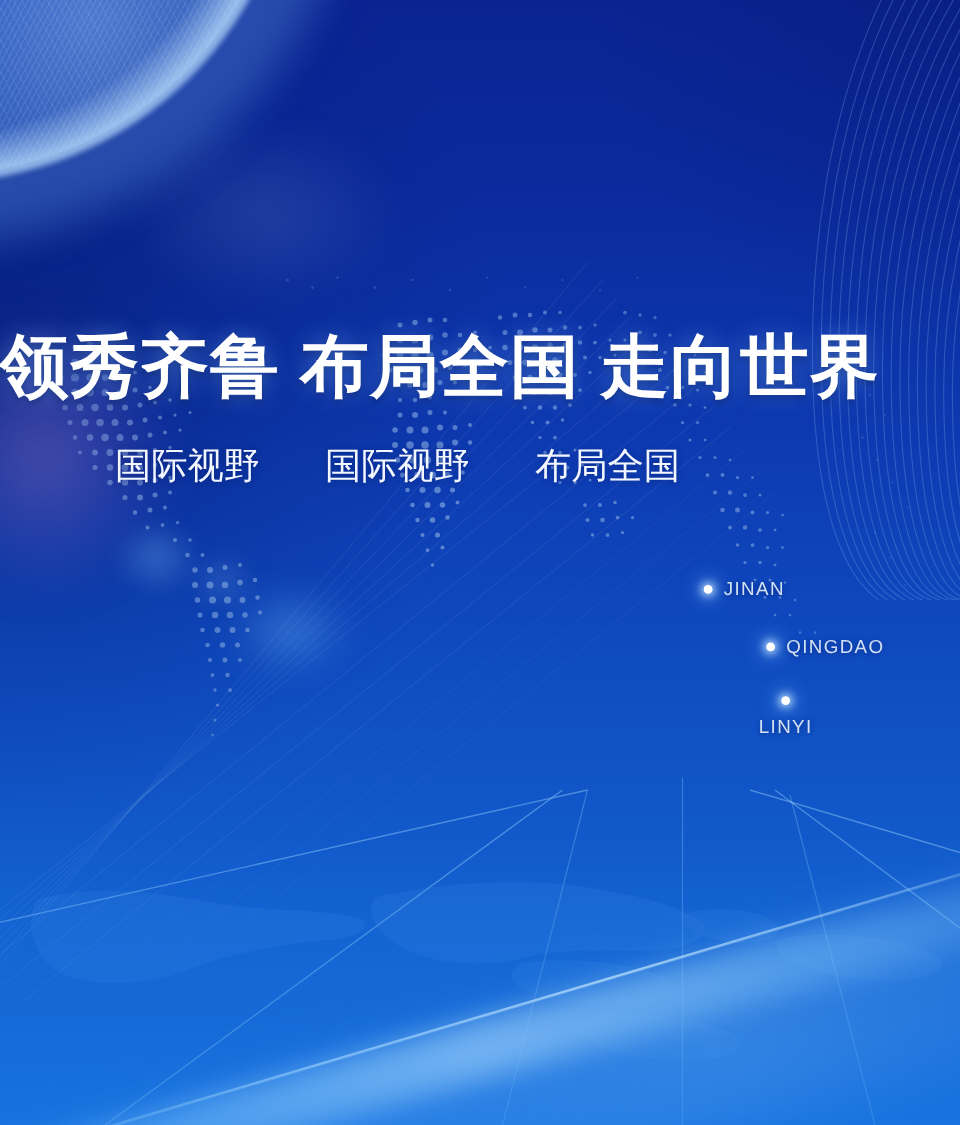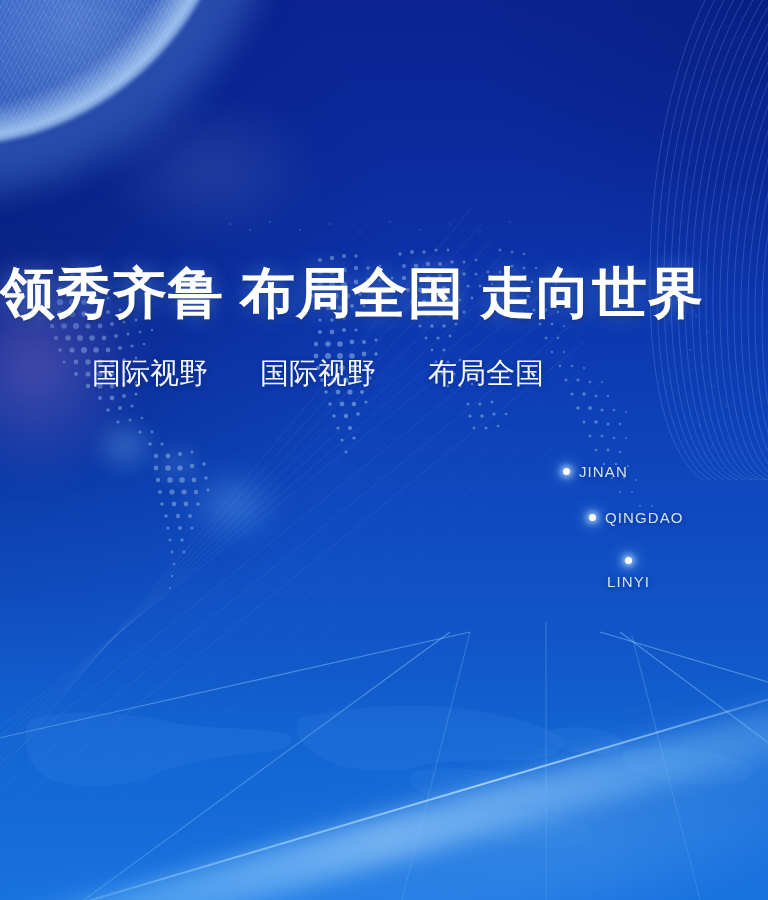--- a/index.html
+++ b/index.html
@@ -213,21 +213,21 @@
   }
   .city-name {
     font-family:"Liberation Sans", sans-serif;
     font-size:15px;
     letter-spacing:1.1px;
     color:#d3e1f5;
     text-shadow:0 1px 4px rgba(5,25,95,0.6);
     white-space:nowrap;
   }
   #city-0 { left:563px; top:463px; }
-  #city-1 { left:589px; top:509px; }
+  #city-1 { left:613px; top:509px; }
   #city-2 { left:607px; top:557px;flex-direction:column; }
 </style>
 </head>
 <body>
 
 <div class="banner">
 
   <div class="vignette-left"></div>
   <div class="vignette-topright"></div>
 

